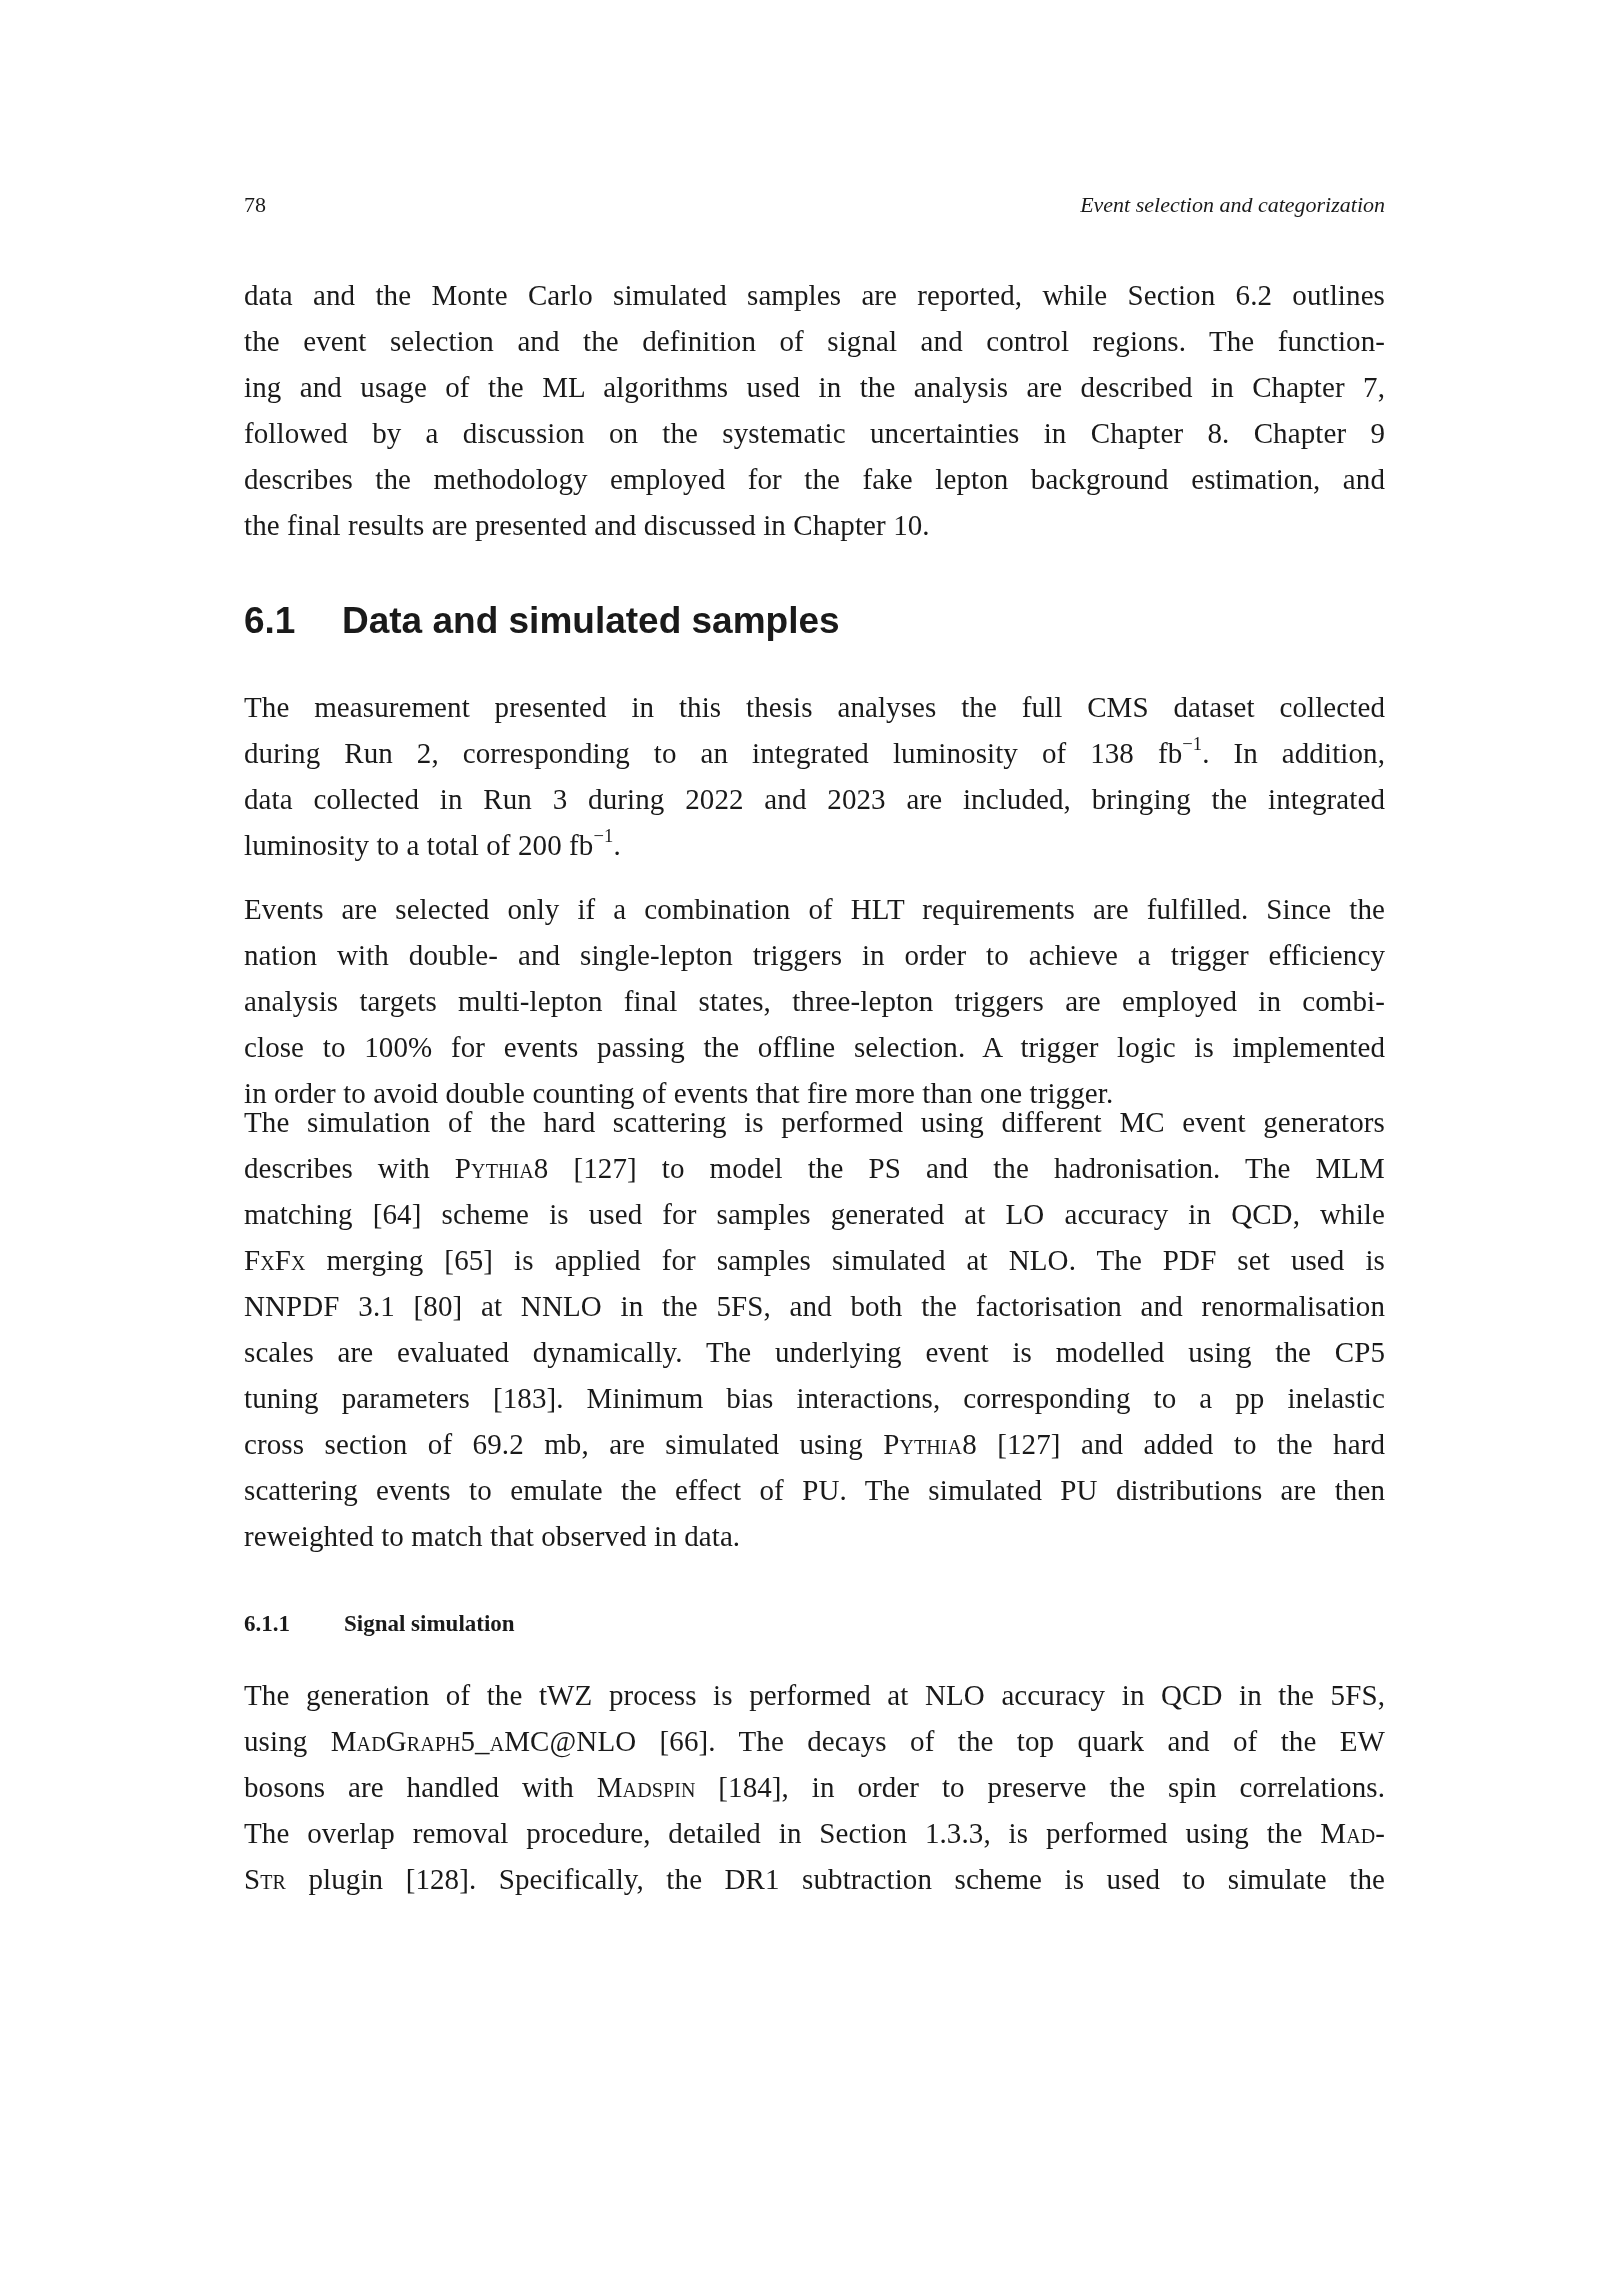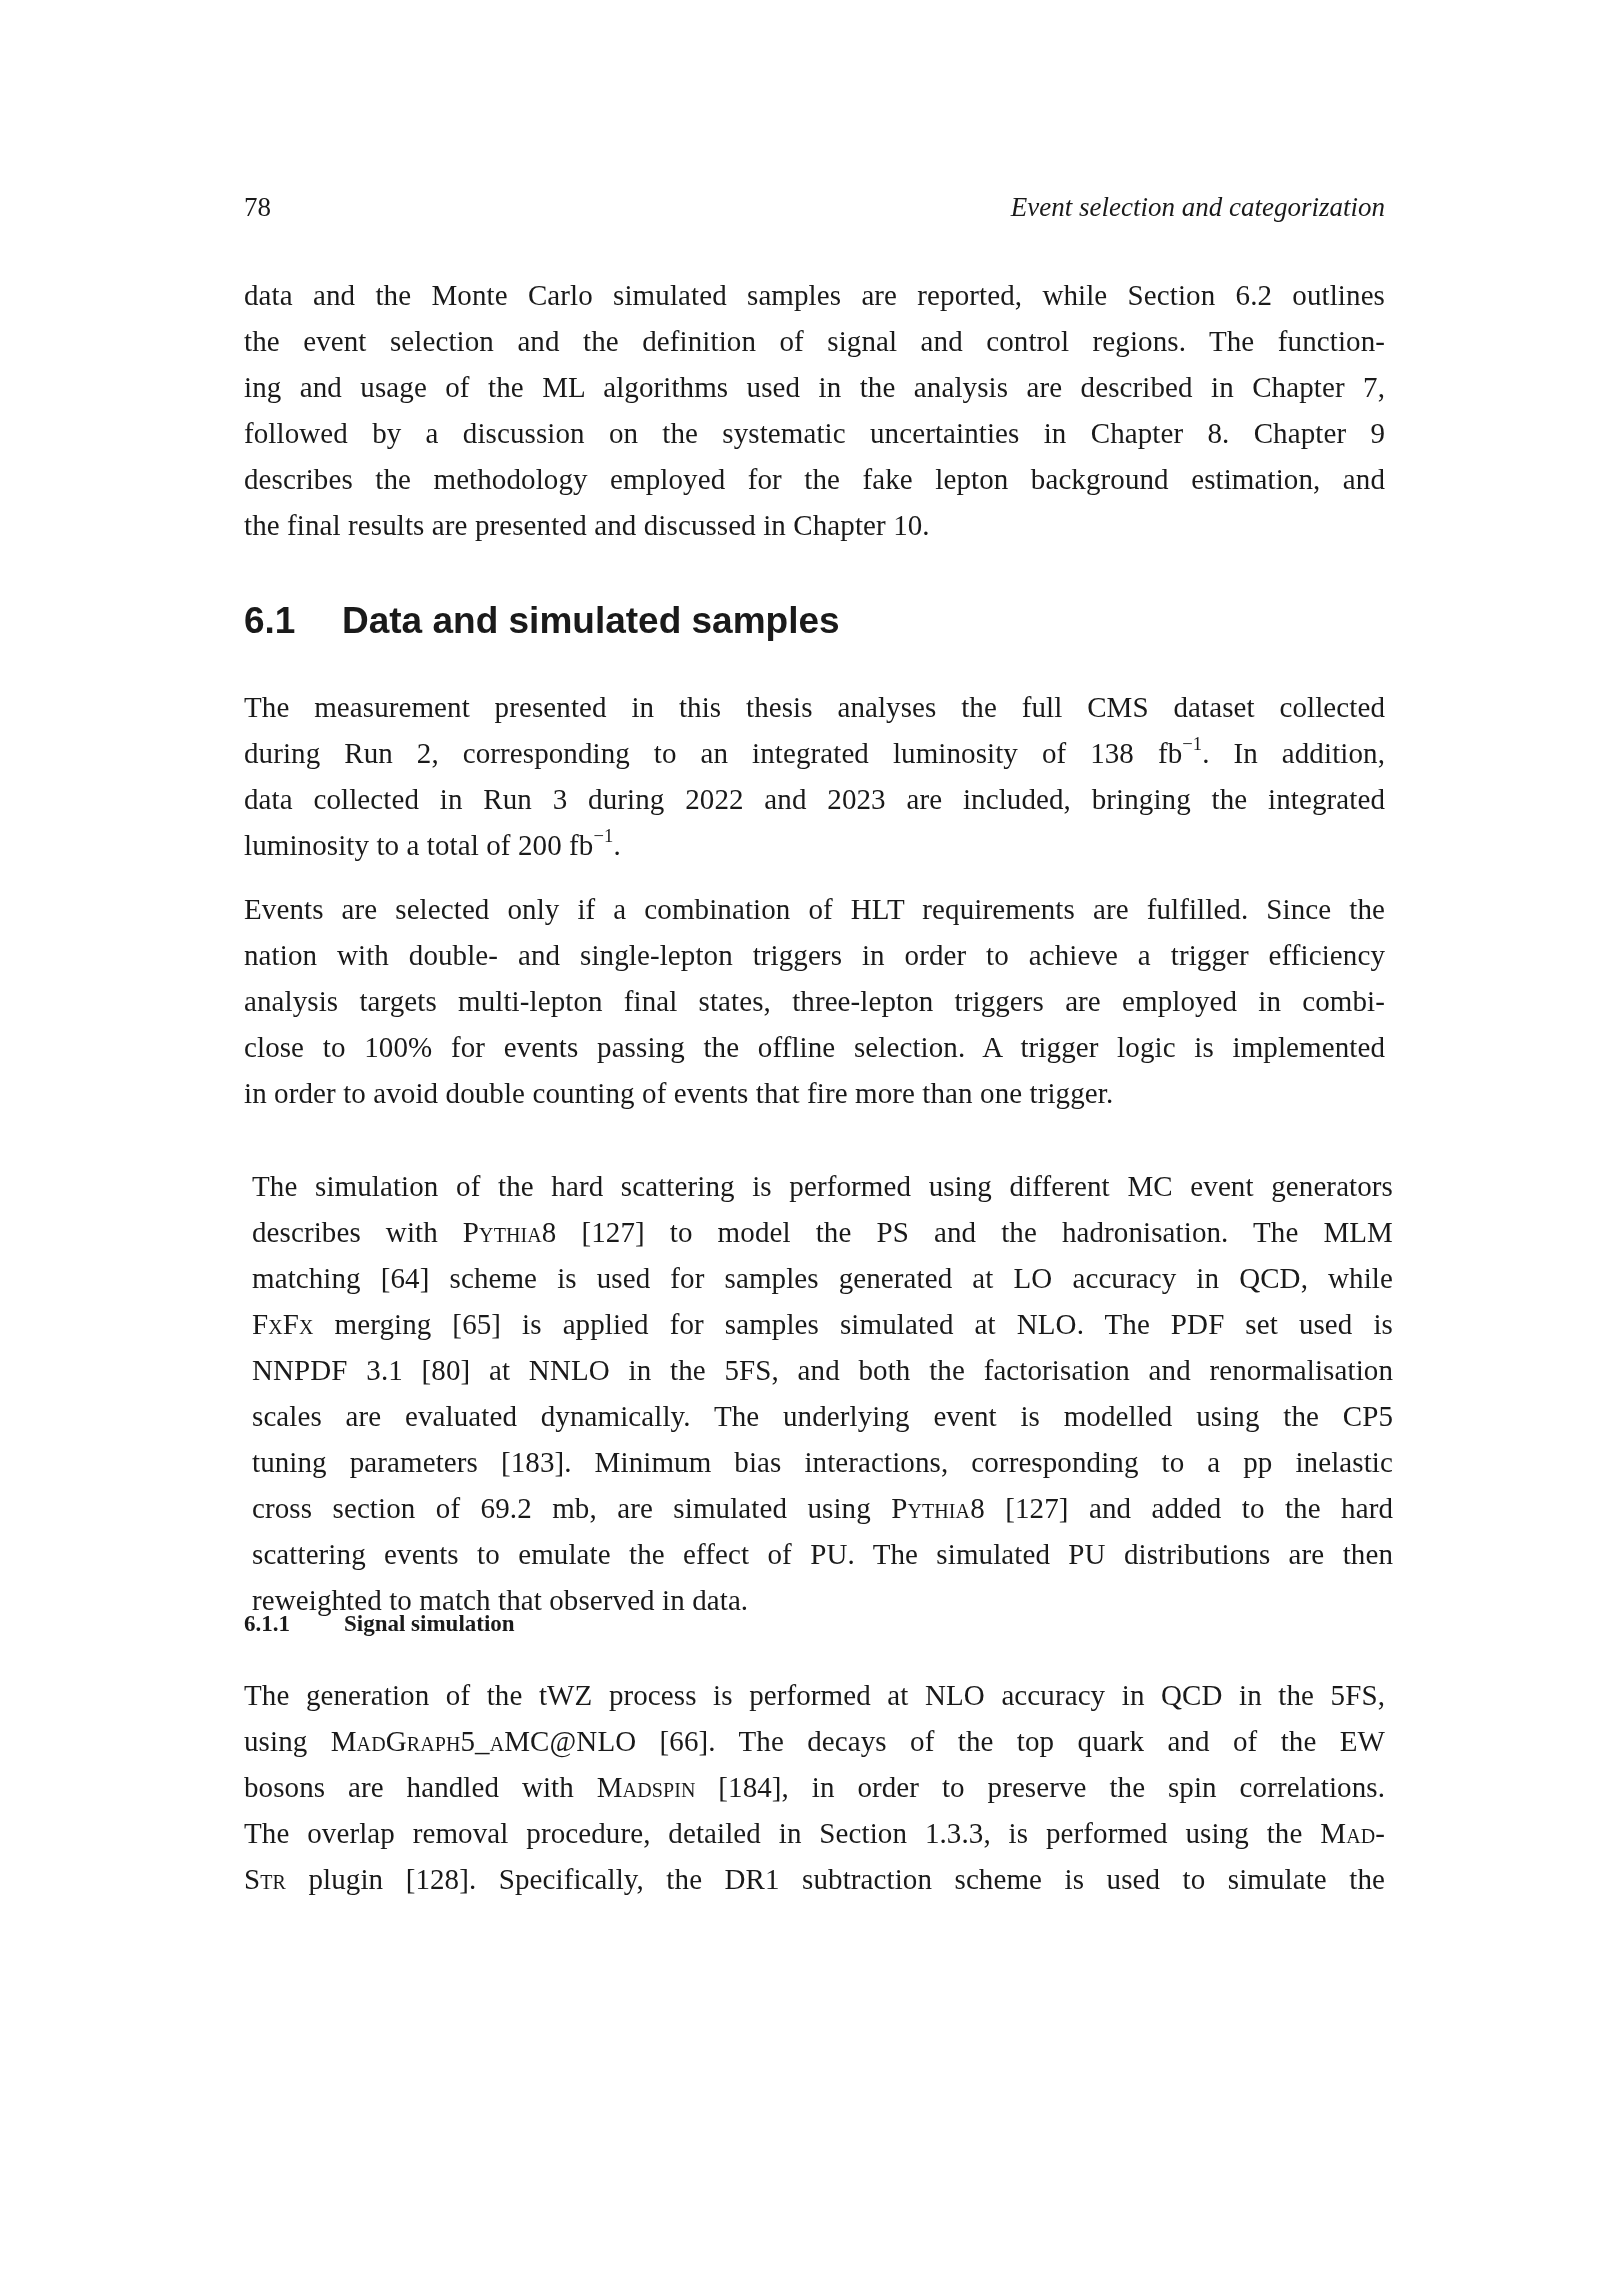--- a/index.html
+++ b/index.html
@@ -4,21 +4,21 @@
   <style>
     html, body { margin: 0; padding: 0; background: #ffffff; }
     body {
       width: 1621px; height: 2293px; position: relative; overflow: hidden;
       font-family: "DejaVu Serif", "Liberation Serif", serif;
       color: #1a1a1a;
     }
     .page { position: absolute; left: 0; top: 0; width: 1621px; height: 2293px; }
     .header {
       position: absolute; left: 244px; top: 192px; width: 1141px;
-      height: 35px; font-family: "Liberation Serif", serif; font-size: 27px;
+      height: 35px; font-family: "Liberation Serif", serif; font-size: 22px;
     }
     .page-number { position: absolute; left: 0; top: 0; }
     .running-title { position: absolute; right: 0; top: 0; font-style: italic; }
 
     .block { position: absolute; left: 244px; width: 1141px; }
     .line {
       font-family: "Liberation Serif", serif;
       font-size: 29px; height: 46px; line-height: 46px;
       white-space: nowrap; text-align: justify; text-align-last: justify;
       letter-spacing: 0.1px;
@@ -69,21 +69,21 @@
   </div>
 
   <div class="block" style="top:868px;margin-top:18px;">
     <div class="line">Events are selected only if a combination of HLT requirements are fulfilled. Since the</div>
     <div class="line">nation with double- and single-lepton triggers in order to achieve a trigger efficiency</div>
     <div class="line">analysis targets multi-lepton final states, three-lepton triggers are employed in combi-</div>
     <div class="line">close to 100% for events passing the offline selection.  A trigger logic is implemented</div>
     <div class="line last">in order to avoid double counting of events that fire more than one trigger.</div>
   </div>
 
-  <div class="block" style="top:1163px;margin-left:8px;">
+  <div class="block" style="top:1099px;">
     <div class="line">The simulation of the hard scattering is performed using different MC event generators</div>
     <div class="line"><span>describes with </span><span class="sc">Pythia8</span><span> [127] to model the PS and the hadronisation.  The MLM</span></div>
     <div class="line">matching [64] scheme is used for samples generated at LO accuracy in QCD, while</div>
     <div class="line"><span class="sc">FxFx</span><span> merging [65] is applied for samples simulated at NLO. The PDF set used is</span></div>
     <div class="line">NNPDF 3.1 [80] at NNLO in the 5FS, and both the factorisation and renormalisation</div>
     <div class="line">scales are evaluated dynamically.  The underlying event is modelled using the CP5</div>
     <div class="line">tuning parameters [183]. Minimum bias interactions, corresponding to a pp inelastic</div>
     <div class="line"><span>cross section of 69.2 mb, are simulated using </span><span class="sc">Pythia8</span><span> [127] and added to the hard</span></div>
     <div class="line">scattering events to emulate the effect of PU. The simulated PU distributions are then</div>
     <div class="line last">reweighted to match that observed in data.</div>

